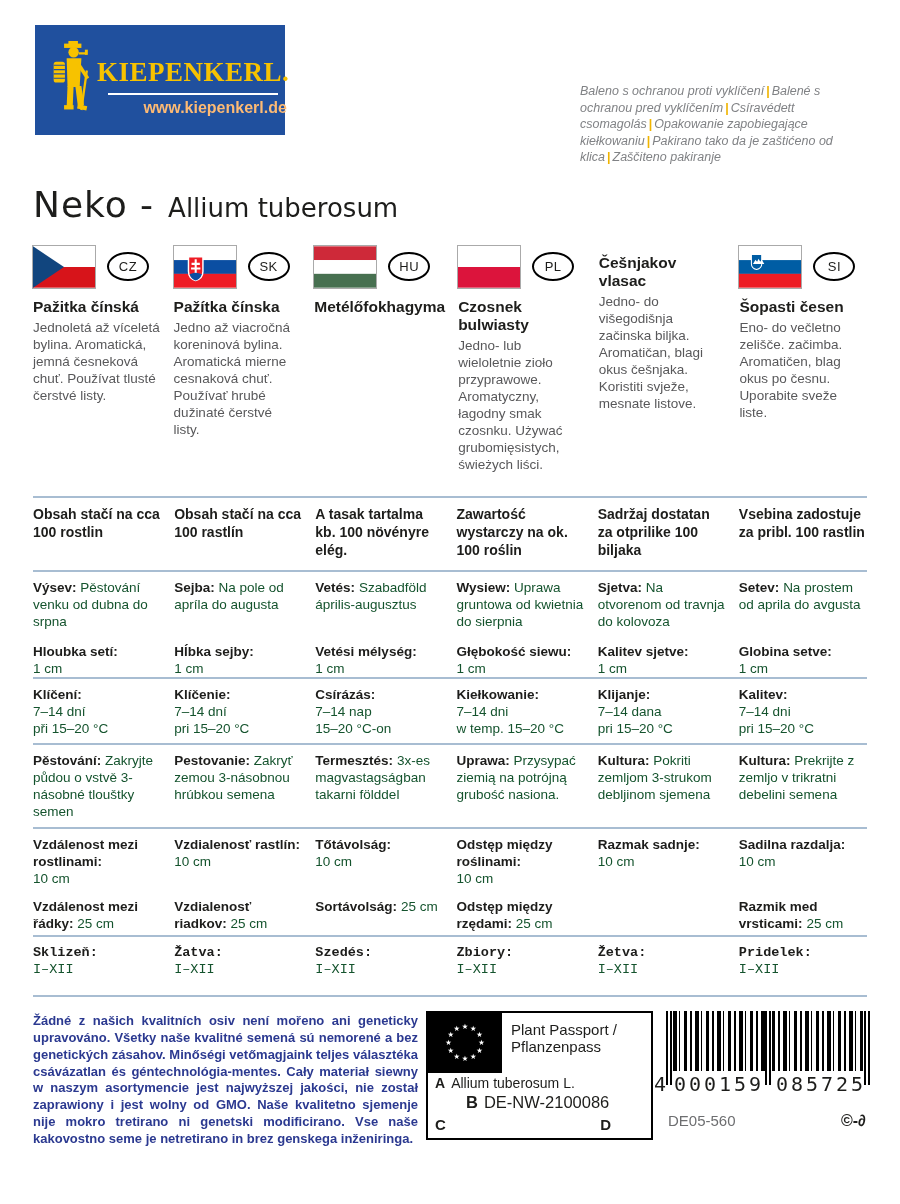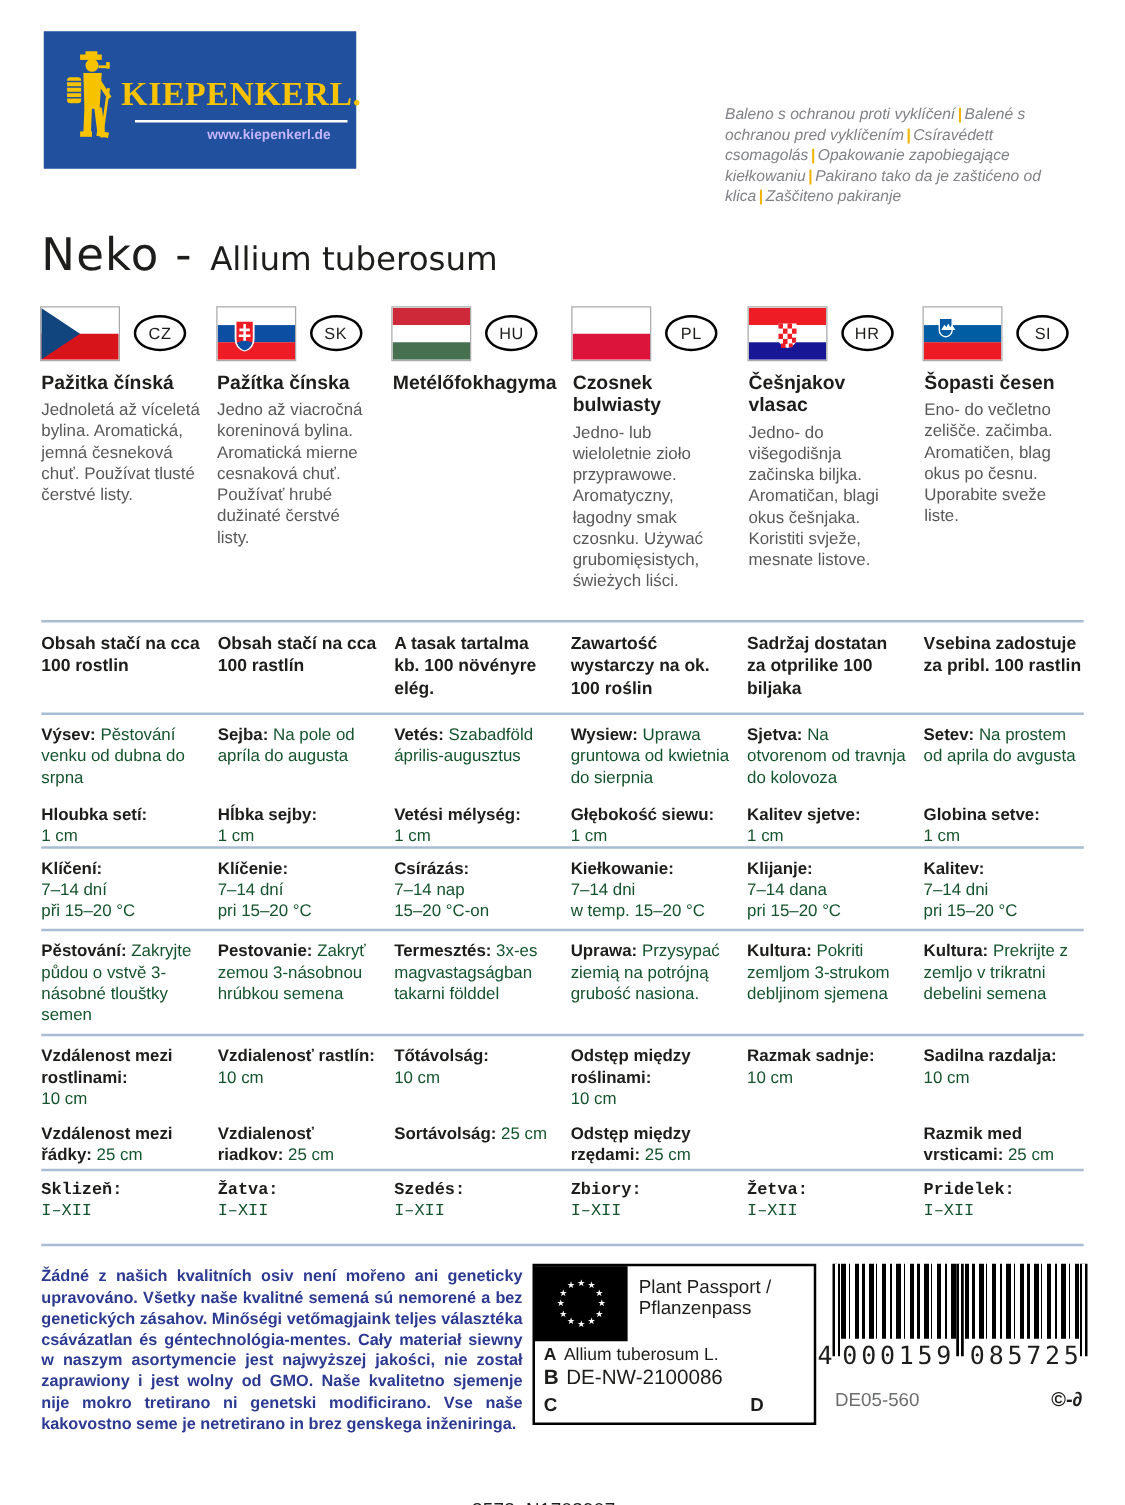--- a/index.html
+++ b/index.html
@@ -5,21 +5,21 @@
   html,body{margin:0;padding:0;background:#fff;}
   body{width:900px;height:1204px;font-family:"Liberation Sans",sans-serif;color:#1d1d1b;position:relative;overflow:hidden;}
 
   
   .hdr{display:flex;align-items:flex-start;padding:25px 25px 0 35px;justify-content:flex-end;}
   .logo{width:250px;height:110px;background:#20509e;display:flex;align-items:center;padding:0 10px;box-sizing:border-box;}
   .logo-fig{flex:0 0 52px;height:88px;}
   .logo-right{flex:1;display:flex;flex-direction:column;align-items:center;margin-top:14px;}
   .wordmark{font-family:"Liberation Serif",serif;font-weight:bold;color:#f7c200;font-size:27px;letter-spacing:.5px;white-space:nowrap;}
   .logo-line{width:170px;border-top:2px solid #fff;margin:5px 0 4px;}
-  .logo-site{color:#c4b5fd;font-weight:bold;font-size:11px;margin-left:44px;}
+  .logo-site{color:#fdba74;font-weight:bold;font-size:16px;margin-left:44px;}
   .hdr-note{margin-left:auto;width:295px;margin-top:58px;font-size:12.5px;font-style:italic;color:#808285;line-height:1.32;}
   .hdr-note .sep{color:#f0b400;font-weight:bold;font-style:normal;padding:0 2px;}
 
   
   .title-row{display:flex;align-items:baseline;margin:18px 0 0 33px;}
   .title-name{font-family:"DejaVu Sans",sans-serif;font-size:36px;font-weight:400;letter-spacing:1px;}
   .title-latin{font-family:"DejaVu Sans",sans-serif;font-size:26px;margin-left:14px;}
 
   
   .cols{display:grid;grid-template-columns:repeat(6,1fr);gap:0 13px;padding:0 33px;margin-top:20px;}
@@ -49,21 +49,21 @@
   
   .footer{display:flex;padding:0 28px 0 33px;margin-top:14px;align-items:flex-start;}
   .gmo{width:385px;font-size:13px;font-weight:bold;color:#2b3990;text-align:justify;line-height:1.3;margin:2px 0 0;}
   .passport{width:227px;border:2px solid #000;margin-left:8px;flex:0 0 auto;box-sizing:border-box;padding-bottom:5px;}
   .pp-top{display:flex;}
   .pp-stars{width:74px;height:60px;background:#000;flex:0 0 auto;}
   .pp-stars svg{width:100%;height:100%;display:block;}
   .pp-title{font-size:15px;line-height:1.15;padding:8px 4px 0 9px;}
   .pp-row{font-size:14px;padding:2px 0 0 7px;}
   .pp-row b{margin-right:6px;}
-  .pp-b{font-size:16.5px;}
+  .pp-b{font-size:16.5px;margin-left:31px;}
   .pp-cd{display:flex;font-size:15px;padding-top:4px;}
   .pp-cd .pp-d{margin-left:auto;margin-right:40px;}
   .bc-wrap{margin-left:auto;width:218px;}
   .bars{position:relative;height:60px;margin:0 4px 0 14px;background:repeating-linear-gradient(90deg,#000 0 2px,#fff 2px 5px,#000 5px 9px,#fff 9px 11px,#000 11px 12px,#fff 12px 16px,#000 16px 19px,#fff 19px 22px);}
   .guard{position:absolute;top:0;height:74px;width:6px;background:linear-gradient(90deg,#000 0 2px,#fff 2px 4px,#000 4px 6px);}
   .g1{left:-2px;}.g2{left:calc(50% - 3px);}.g3{right:-2px;}
   .bc-digits{display:flex;align-items:flex-end;font-family:"DejaVu Sans Mono",monospace;font-size:20px;margin-top:1px;}
   .bc-digits .lead{width:14px;}
   .bc-digits .grp{flex:1;text-align:center;letter-spacing:3px;}
   .bc-foot{display:flex;margin-top:16px;padding:0 6px 0 14px;align-items:center;}
@@ -160,43 +160,20 @@
         <rect width="60" height="20" fill="#fff"></rect>
           <rect y="20" width="60" height="20" fill="#dc143c"></rect>
       </svg>
       <span class="oval">PL</span>
     </div>
     <h3>Czosnek bulwiasty</h3>
     <p class="desc">Jedno- lub wieloletnie zioło przyprawowe. Aromatyczny, łagodny smak czosnku. Używać grubomięsistych, świeżych liści.</p>
   </div>
 
   <div class="col">
-    <div class="flagrow">
-      <svg class="flag" viewBox="0 0 60 40">
-        <rect width="60" height="13.4" fill="#ee1c25"></rect>
-          <rect y="13.3" width="60" height="13.4" fill="#fff"></rect>
-          <rect y="26.6" width="60" height="13.4" fill="#171796"></rect>
-        <g>
-          <path d="M23 12 h14 v12 q0 5 -7 7 q-7 -2 -7 -7 z" fill="#fff"></path>
-          <g fill="#ee1c25">
-            <rect x="23" y="12" width="3.5" height="4"></rect>
-              <rect x="30" y="12" width="3.5" height="4"></rect>
-              <rect x="26.5" y="16" width="3.5" height="4"></rect>
-              <rect x="33.5" y="16" width="3.5" height="4"></rect>
-            <rect x="23" y="20" width="3.5" height="4"></rect>
-              <rect x="30" y="20" width="3.5" height="4"></rect>
-              <rect x="26.5" y="24" width="3.5" height="4"></rect>
-              <rect x="33.5" y="23" width="3" height="4"></rect>
-            <rect x="25" y="27.5" width="3.5" height="3.5"></rect>
-              <rect x="31" y="27.5" width="3" height="3"></rect>
-          </g>
-        </g>
-      </svg>
-      <span class="oval">HR</span>
-    </div>
     <h3>Češnjakov vlasac</h3>
     <p class="desc">Jedno- do višegodišnja začinska biljka. Aromatičan, blagi okus češnjaka. Koristiti svježe, mesnate listove.</p>
   </div>
 
   <div class="col">
     <div class="flagrow">
       <svg class="flag" viewBox="0 0 60 40">
         <rect width="60" height="13.4" fill="#fff"></rect>
           <rect y="13.3" width="60" height="13.4" fill="#005da4"></rect>
           <rect y="26.6" width="60" height="13.4" fill="#ed1c24"></rect>

